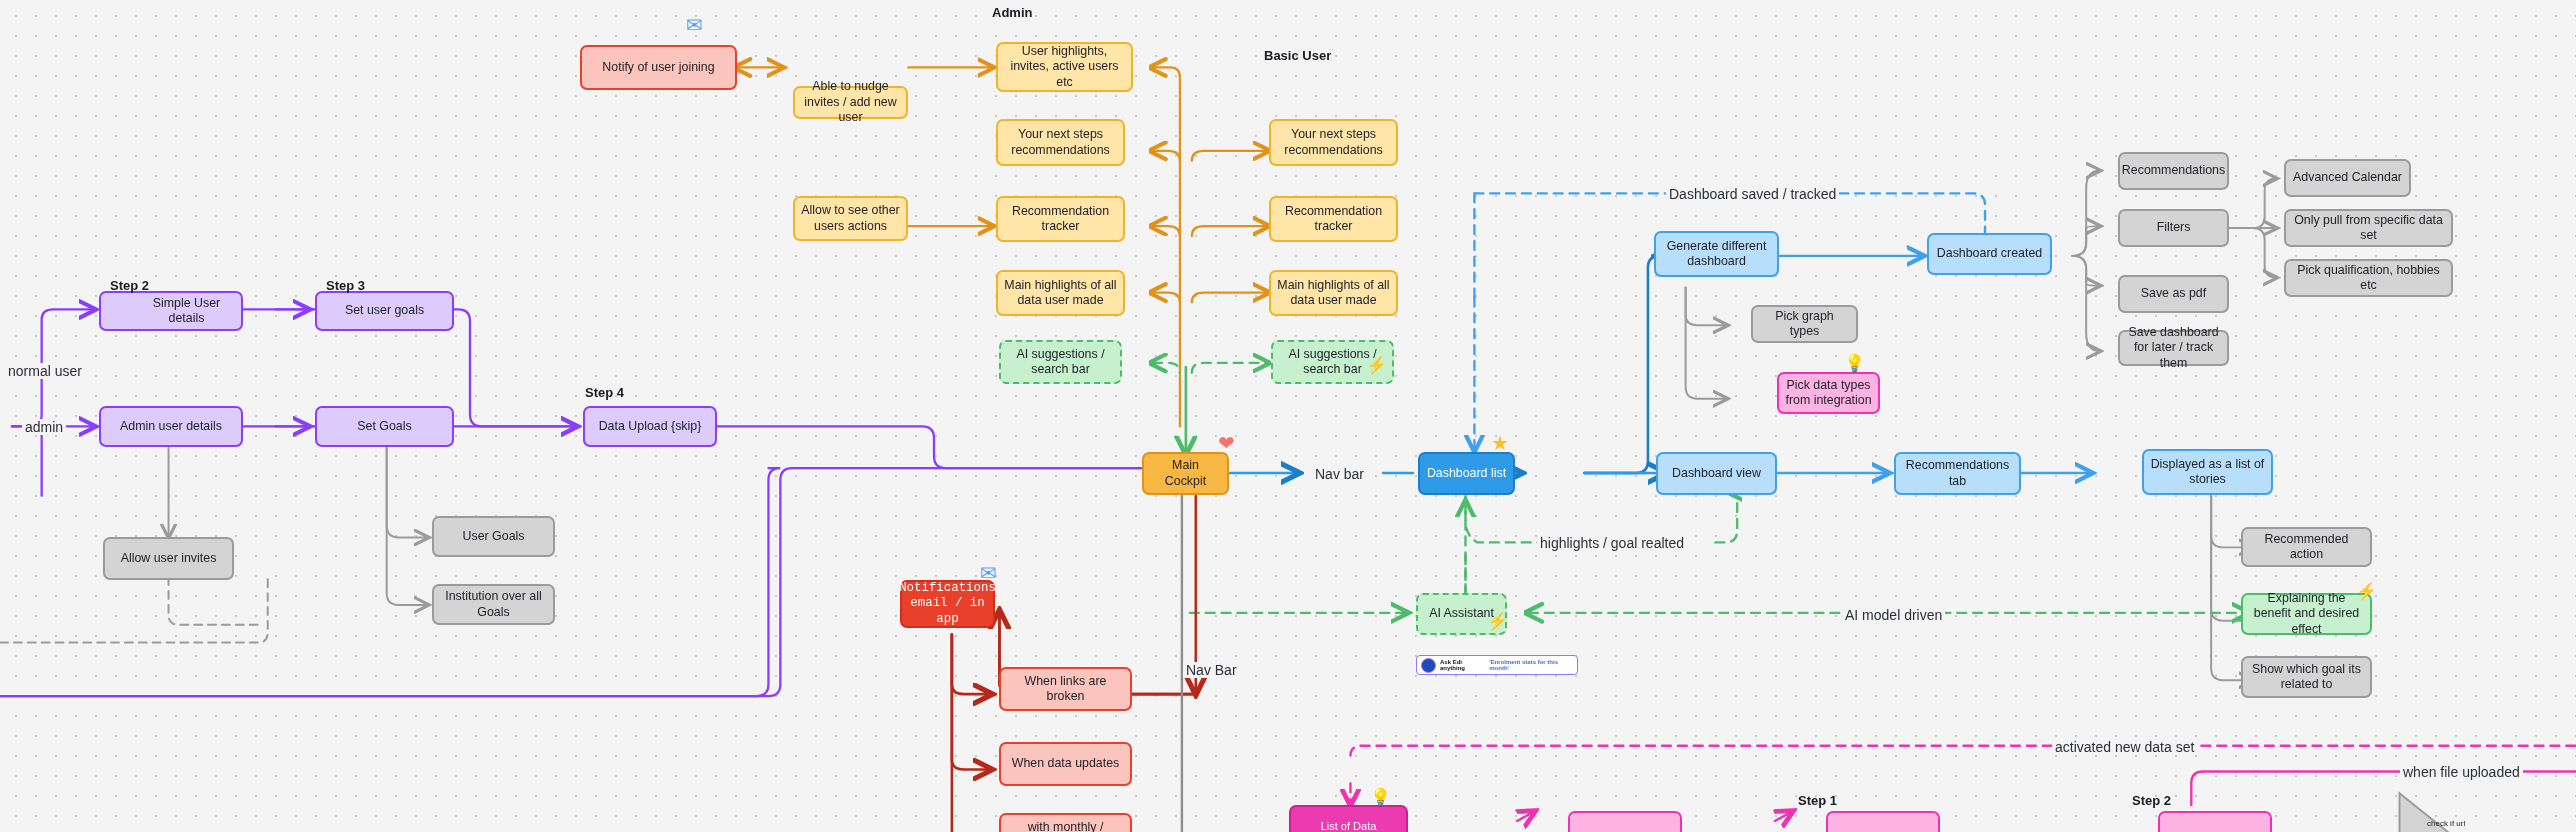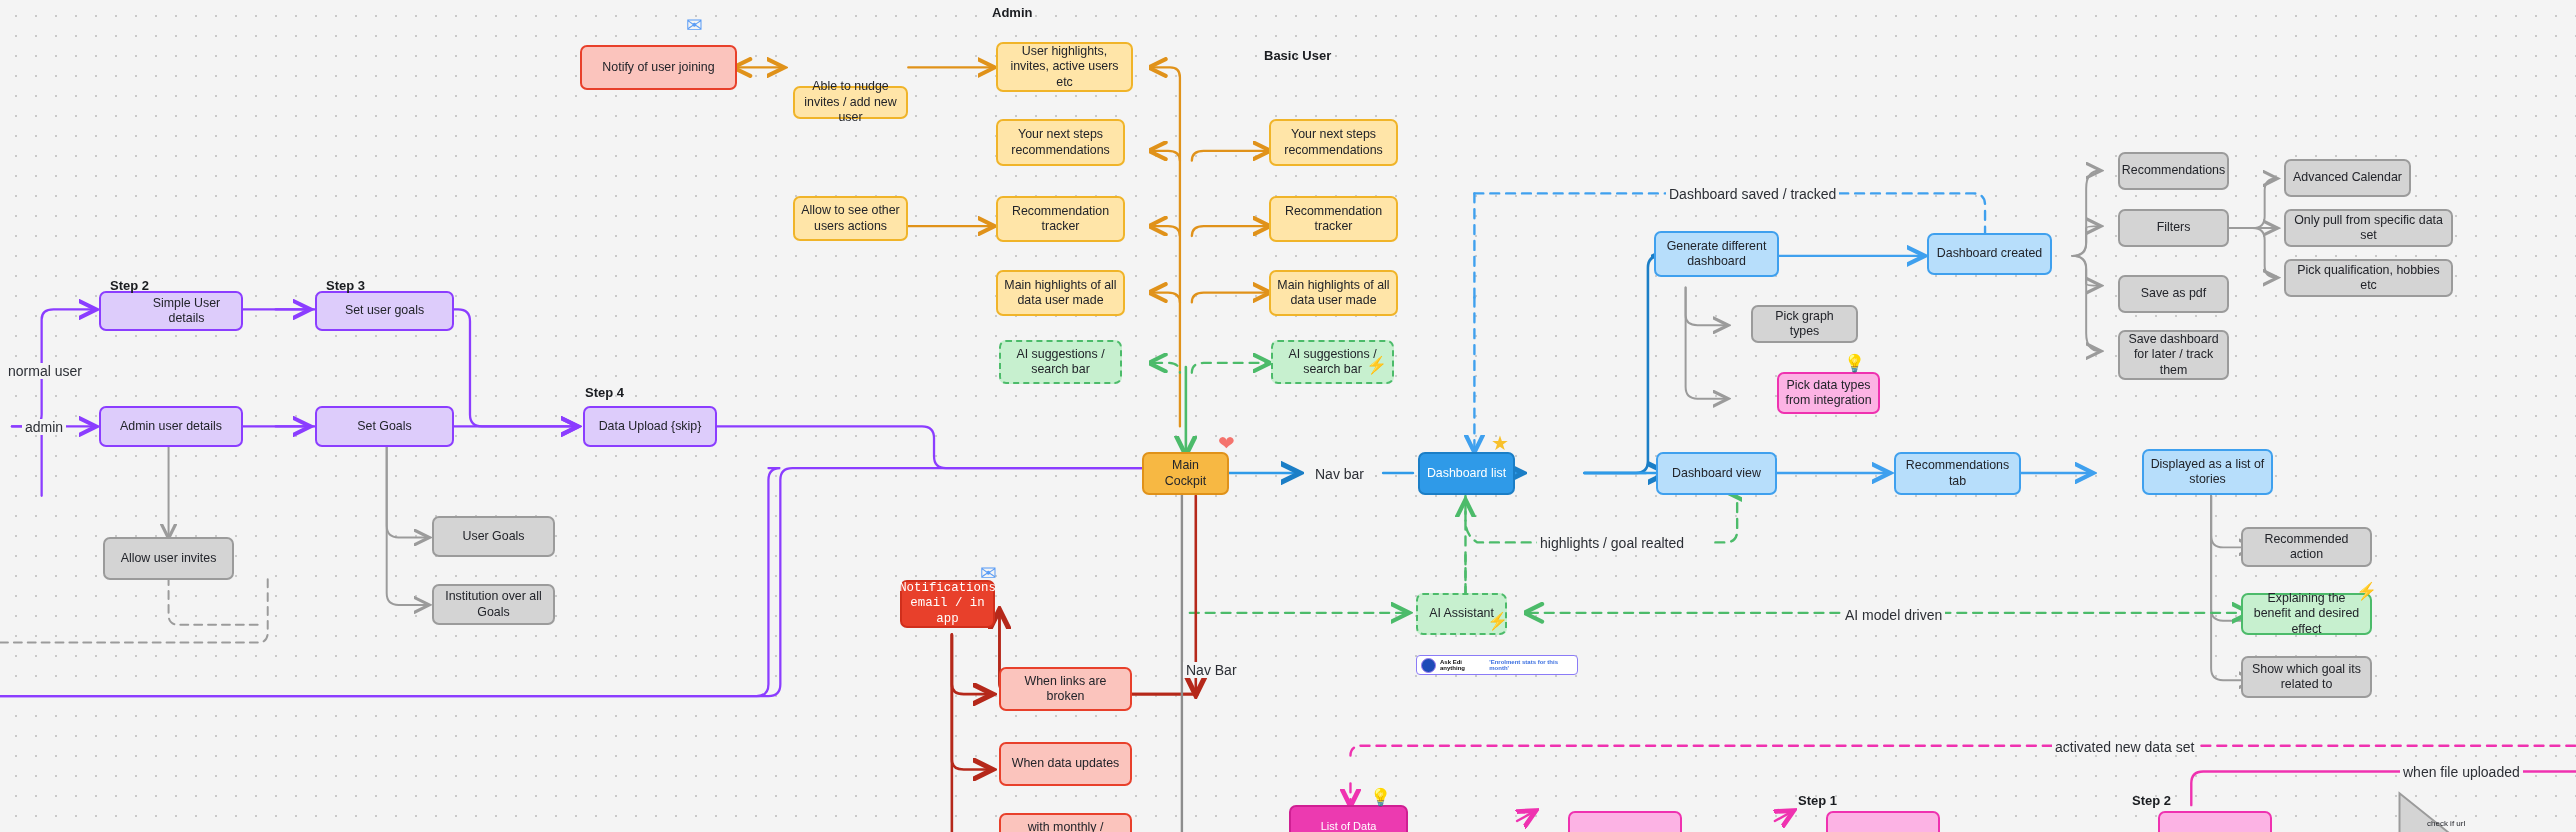--- a/index.html
+++ b/index.html
@@ -236,21 +236,21 @@
   <div class="node n-blue" style="left:1656px;top:452px;width:121px;height:43px;">Dashboard view</div>
   <div class="node n-blue" style="left:1894px;top:452px;width:127px;height:43px;">Recommendations tab</div>
   <div class="node n-blue" style="left:2142px;top:449px;width:131px;height:46px;">Displayed as a list of stories</div>
 
   <div class="node n-gray" style="left:1751px;top:305px;width:107px;height:38px;">Pick graph types</div>
   <div class="node n-pink" style="left:1751px;top:372px;width:103px;height:42px;">Pick data types from integration</div>
 
   <div class="node n-gray" style="left:2118px;top:152px;width:111px;height:38px;">Recommendations</div>
   <div class="node n-gray" style="left:2118px;top:209px;width:111px;height:38px;">Filters</div>
   <div class="node n-gray" style="left:2118px;top:267px;width:111px;height:38px;margin-top:8px;">Save as pdf</div>
-  <div class="node n-gray" style="left:2118px;top:330px;width:111px;height:50px;">Save dashboard for later / track them</div>
+  <div class="node n-gray" style="left:2118px;top:330px;width:111px;height:36px;">Save dashboard for later / track them</div>
 
   <div class="node n-gray" style="left:2284px;top:159px;width:127px;height:38px;">Advanced Calendar</div>
   <div class="node n-gray" style="left:2284px;top:209px;width:169px;height:38px;">Only pull from specific data set</div>
   <div class="node n-gray" style="left:2284px;top:259px;width:169px;height:38px;">Pick qualification, hobbies etc</div>
 
   <div class="node n-gray" style="left:2241px;top:527px;width:131px;height:40px;">Recommended action</div>
   <div class="node n-green" style="left:2241px;top:593px;width:131px;height:42px;">Explaining the benefit and desired effect</div>
   <div class="node n-gray" style="left:2241px;top:656px;width:131px;height:42px;">Show which goal its related to</div>
 
   <div class="node n-greendash" style="left:1416px;top:593px;width:91px;height:42px;">AI Assistant</div>

